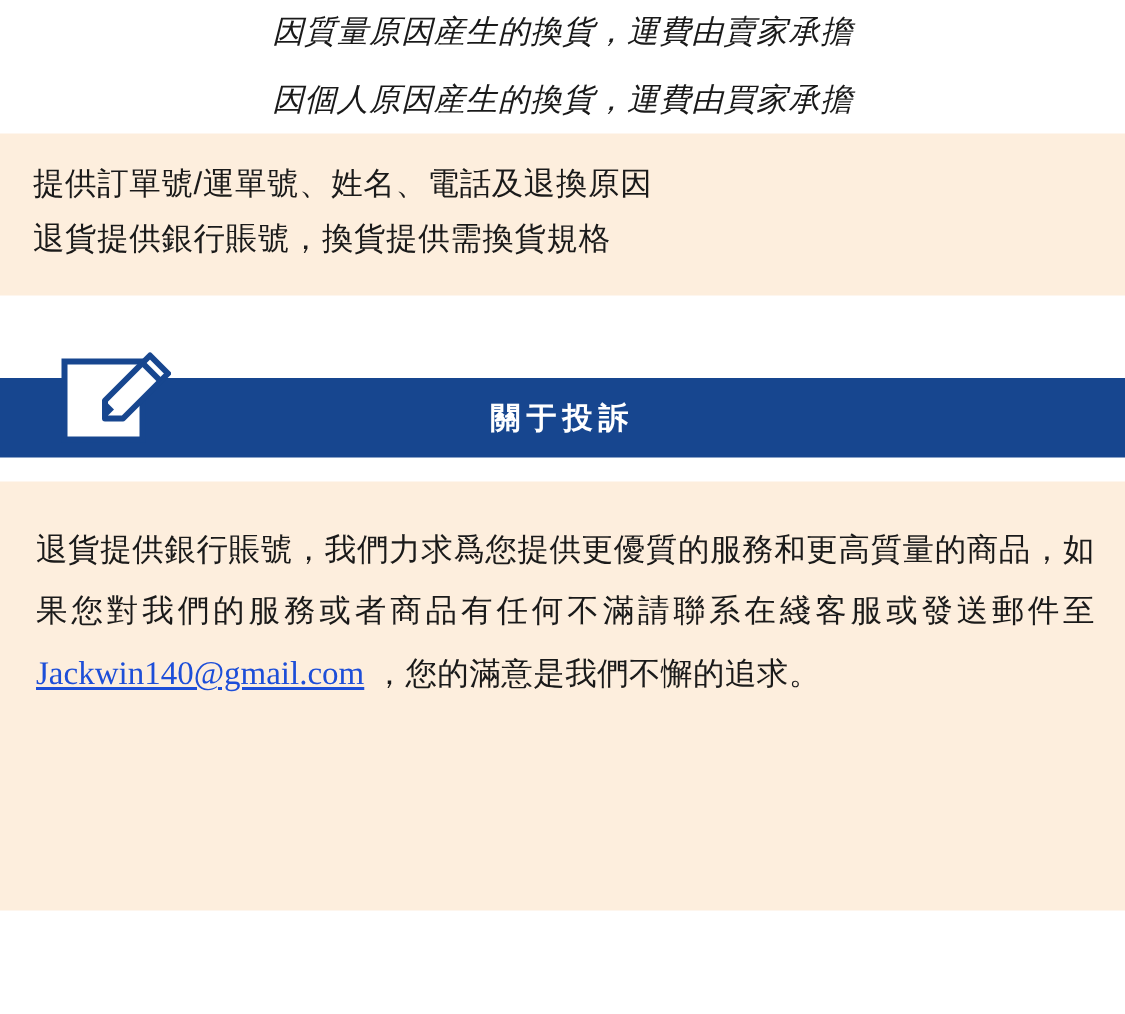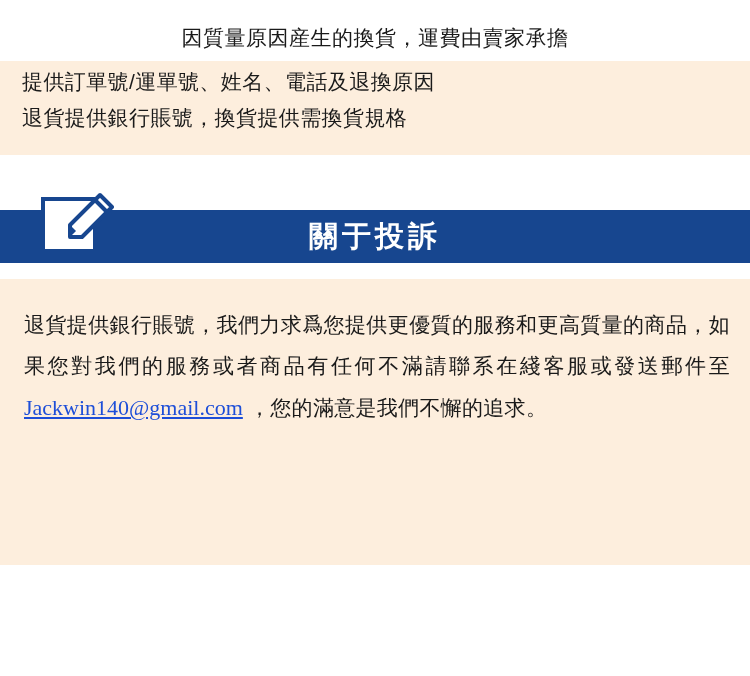--- a/index.html
+++ b/index.html
@@ -14,21 +14,21 @@
     overflow: hidden;
   }
   .page {
     position: relative;
     width: 750px;
     height: 676px;
   }
 
   
   .top-lines {
-    padding-top: 16px;
+    font-style: italic;
   }
   .top-line {
     font-size: 21px;
     color: #1a1a1a;
     text-align: center;
     line-height: 1.55;
     letter-spacing: 0.5px;
     padding: 6px 0;
   }
 
@@ -37,21 +37,21 @@
     font-size: 27px;
     font-weight: bold;
     color: #17468f;
     letter-spacing: 1px;
     margin: 22px 0 10px 18px;
   }
 
   
   .cream-box {
     background: #fdeedd;
-    padding: 3px 0 18px 22px;
+    padding: 16px 0 18px 22px;
     margin: 0;
   }
   .cream-line {
     font-size: 21px;
     color: #1a1a1a;
     line-height: 1.75;
     letter-spacing: 0.4px;
   }
 
   
@@ -66,21 +66,21 @@
     top: 9px;
     width: 750px;
     height: 53px;
     background: #17468f;
     display: flex;
     align-items: center;
     justify-content: center;
   }
   .banner-title {
     color: #ffffff;
-    font-size: 29px;
+    font-size: 20px;
     font-weight: bold;
     letter-spacing: 4px;
   }
   .pencil-badge {
     position: absolute;
     left: 40px;
     top: -24px;
     width: 74px;
     height: 80px;
     z-index: 3;
@@ -109,20 +109,21 @@
     letter-spacing: 0;
   }
 </style>
 </head>
 <body>
 
 <div class="page">
 
   <div class="top-lines">
     <div class="top-line">因質量原因産生的換貨，運費由賣家承擔</div>
+    <div class="top-line">因個人原因産生的換貨，運費由買家承擔</div>
   </div>
 
 
   <div class="cream-box">
     <div class="cream-line">提供訂單號/運單號、姓名、電話及退換原因</div>
     <div class="cream-line">退貨提供銀行賬號，換貨提供需換貨規格</div>
   </div>
 
   <div class="banner-wrap">
     <div class="banner">

